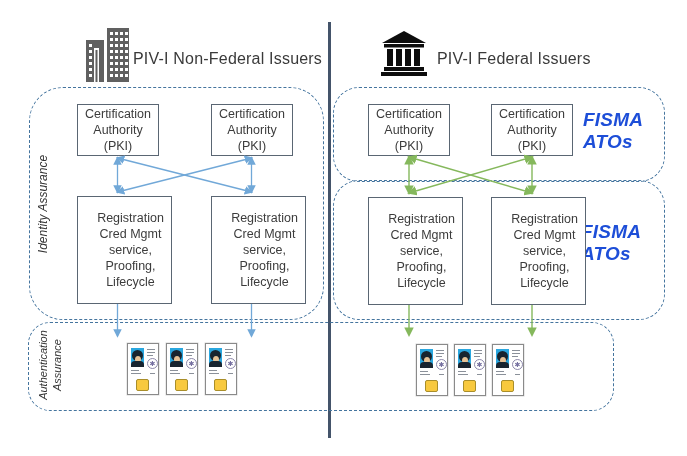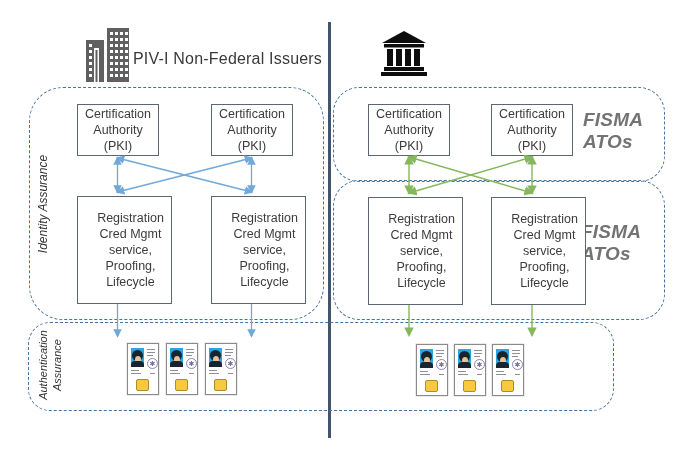--- a/index.html
+++ b/index.html
@@ -15,21 +15,21 @@
   .region{position:absolute;border:1.6px dashed #44749e;background:transparent;}
   .r-identity{left:29px;top:87px;width:293px;height:231px;border-radius:34px;}
   .r-fisma-up{left:333px;top:87px;width:330px;height:93px;border-radius:26px;}
   .r-fisma-low{left:333px;top:180px;width:330px;height:138px;border-radius:26px;}
   .r-auth{left:28px;top:322px;width:584px;height:87px;border-radius:22px;}
   
   .vlabel{position:absolute;font-style:italic;color:#333333;text-align:center;transform:rotate(-90deg);}
   .vl-identity{left:-36px;top:196px;width:160px;height:16px;font-size:12px;}
   .vl-auth{left:-6px;top:351px;width:112px;font-size:11px;line-height:14px;}
   
-  .fisma{position:absolute;font-size:19px;font-weight:bold;font-style:italic;color:#737373;line-height:22px;letter-spacing:.2px;}
+  .fisma{position:absolute;font-size:19px;font-weight:bold;font-style:italic;color:#1d4ed8;line-height:22px;letter-spacing:.2px;}
   .f-up{left:583px;top:109px;}
   .f-low{left:581px;top:221px;}
   
   .box{position:absolute;background:#ffffff;border:1.7px solid #5a6673;display:flex;flex-direction:column;
        align-items:center;justify-content:center;text-align:center;font-size:12.5px;line-height:16px;color:#3c3c3c;}
   .ca{width:80px;height:50px;}
   .reg{width:81px;height:106px;padding-left:12px;}
   .ca1{left:77px;top:104px;}  .ca2{left:211px;top:104px;}
   .ca3{left:368px;top:104px;} .ca4{left:491px;top:104px;}
   .rg1{left:77px;top:196px;}  .rg2{left:211px;top:196px;}
@@ -109,20 +109,21 @@
       <polygon points="23,0 45,12 1,12" fill="#0d0d0d"></polygon>
       <rect x="3" y="13" width="40" height="3.5" fill="#0d0d0d"></rect>
       <rect x="6" y="18" width="6" height="17" fill="#0d0d0d"></rect>
       <rect x="15" y="18" width="6" height="17" fill="#0d0d0d"></rect>
       <rect x="24" y="18" width="6" height="17" fill="#0d0d0d"></rect>
       <rect x="33" y="18" width="6" height="17" fill="#0d0d0d"></rect>
       <rect x="3" y="36" width="40" height="4" fill="#0d0d0d"></rect>
       <rect x="0" y="41" width="46" height="4" fill="#0d0d0d"></rect>
     </svg>
   </div>
+  <div class="hdr-title" style="left:437px;top:50px;">PIV-I Federal Issuers</div>
 
   <div class="region r-identity"></div>
   <div class="region r-fisma-up"></div>
   <div class="region r-fisma-low"></div>
   <div class="region r-auth"></div>
 
   <div class="vlabel vl-identity">Identity Assurance</div>
   <div class="vlabel vl-auth">
     <div>Authentication</div>
     <div>Assurance</div>

